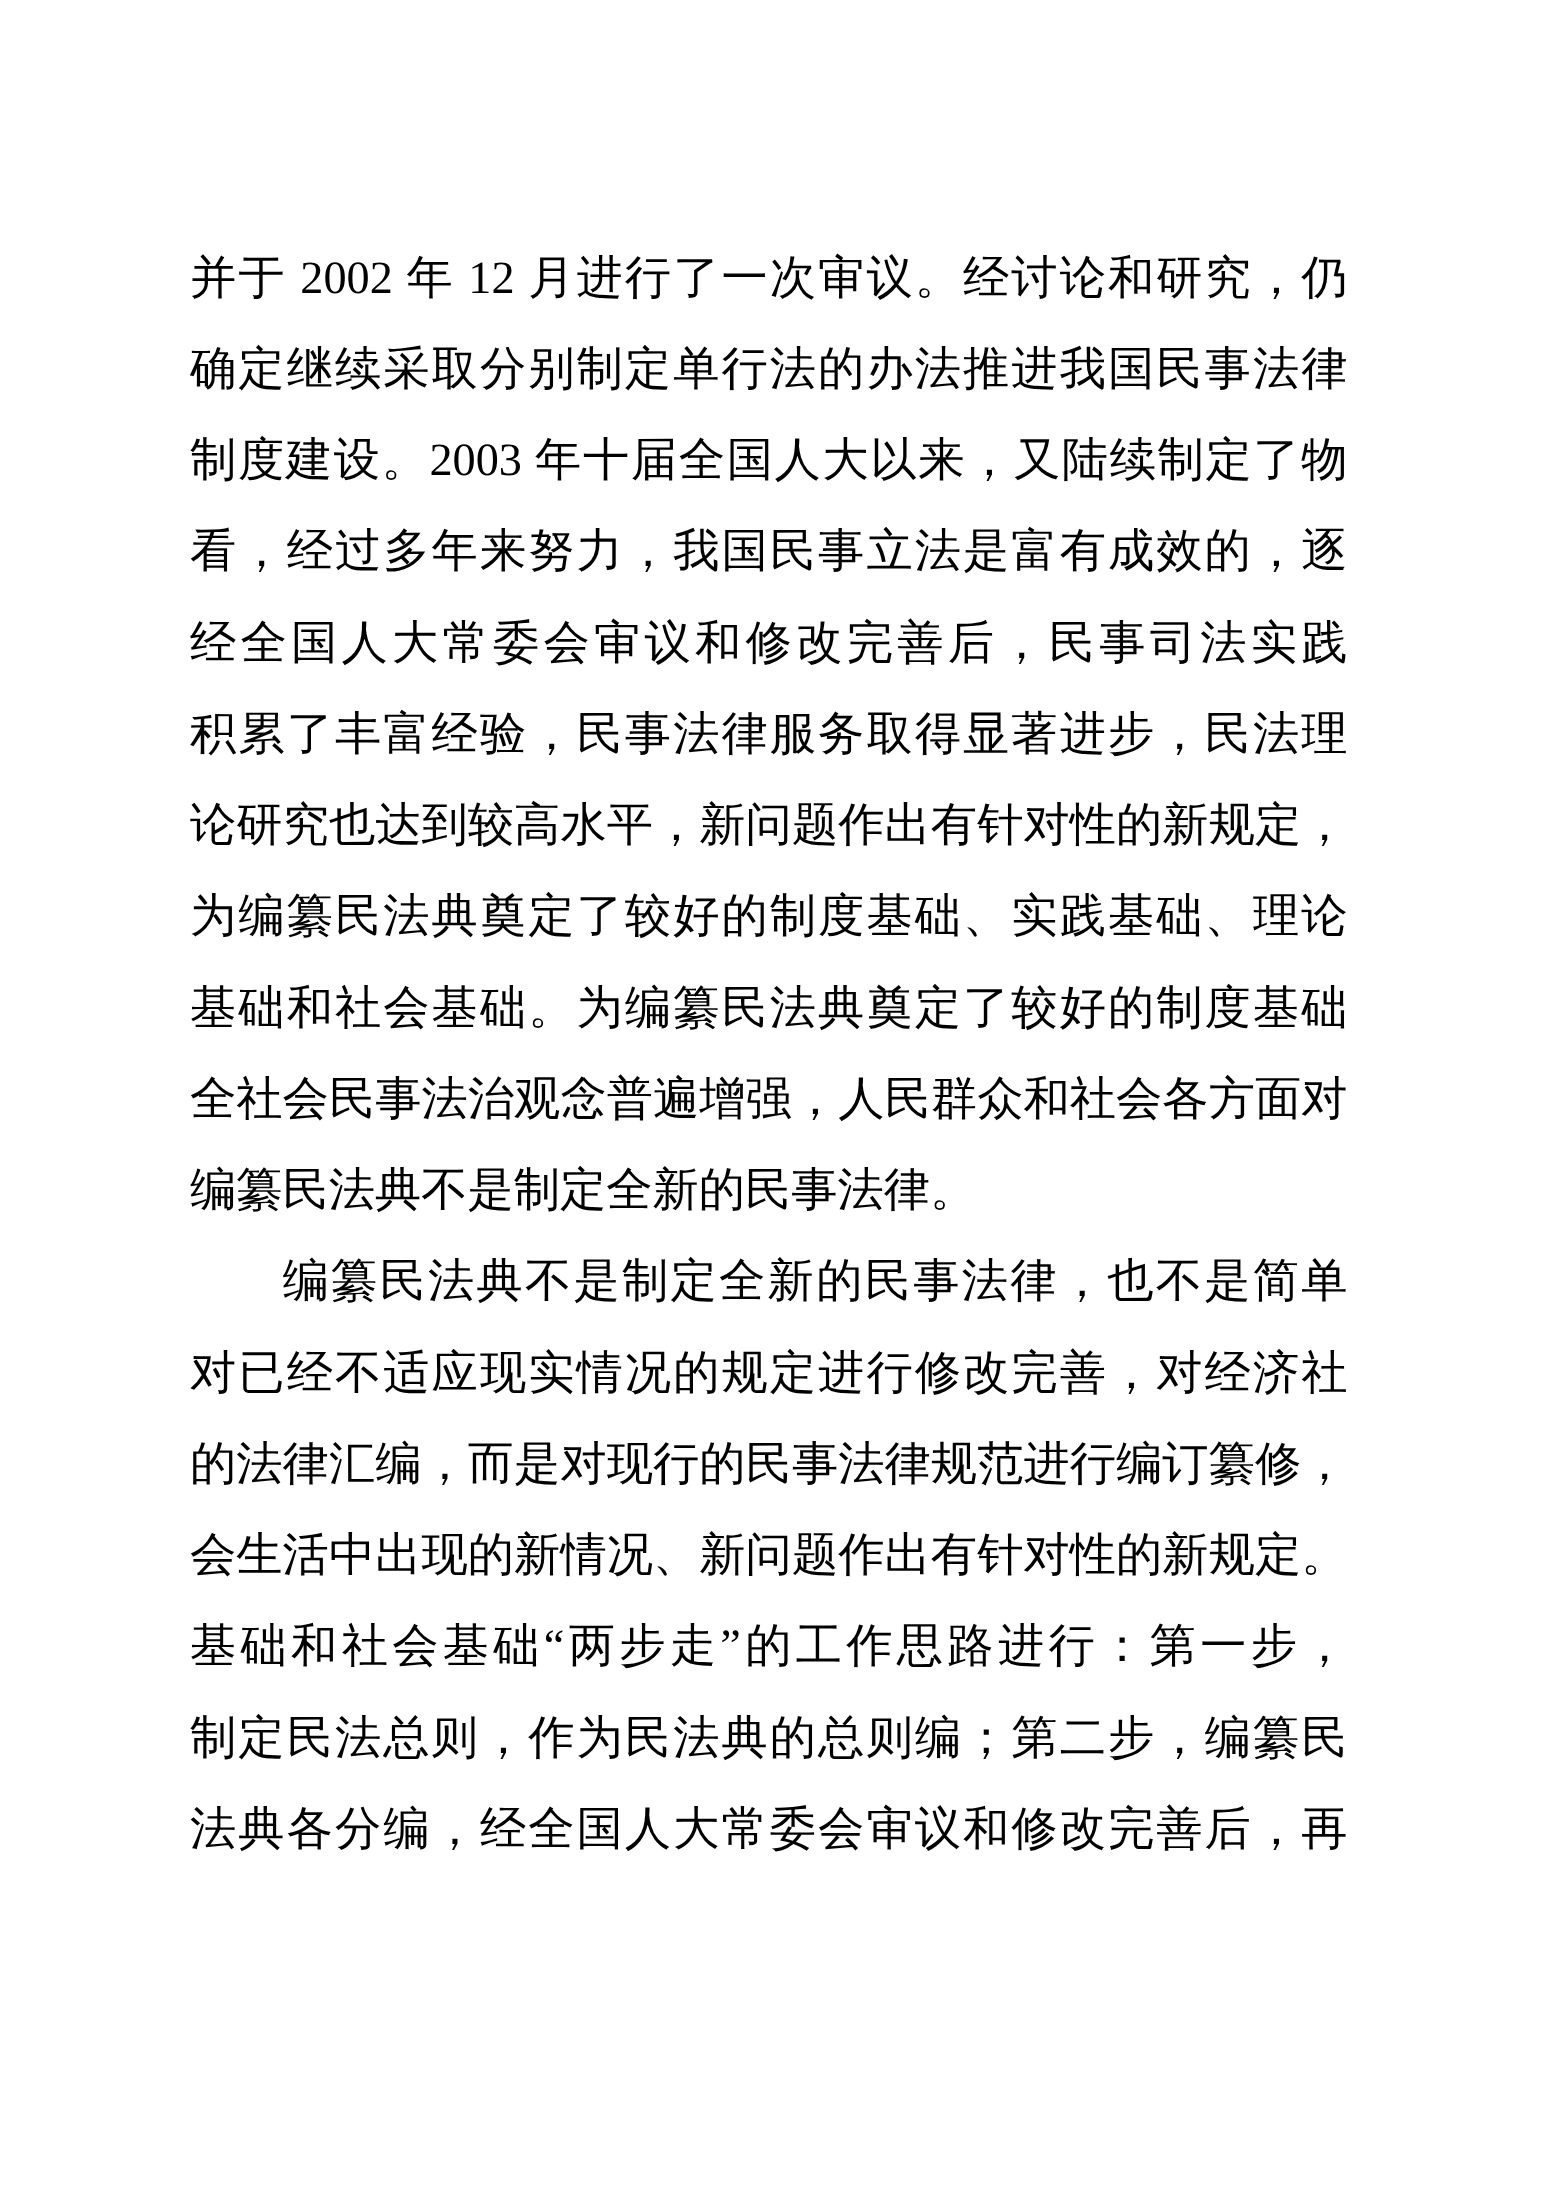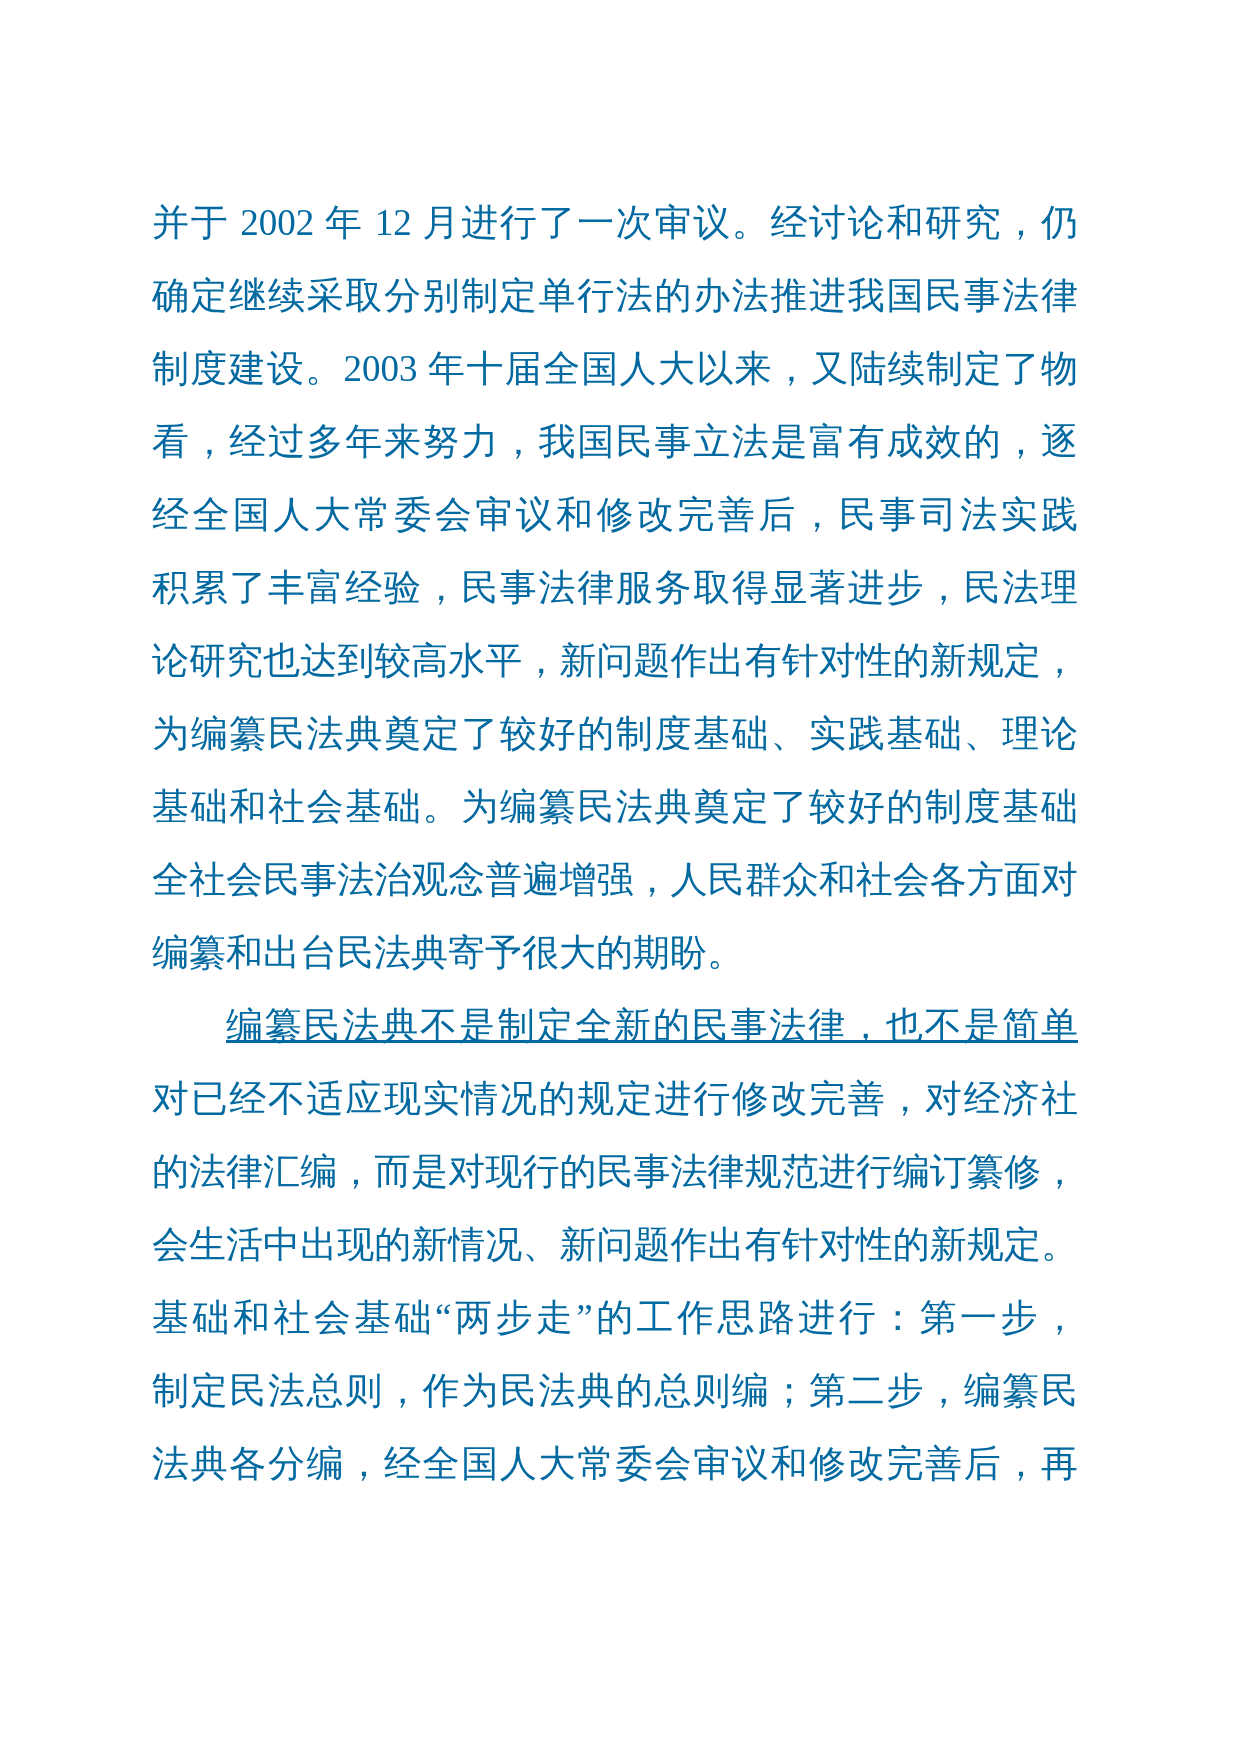--- a/index.html
+++ b/index.html
@@ -30,43 +30,42 @@
   }
   .line {
     height: 73px;
     line-height: 73px;
     text-align: justify;
     text-align-last: justify;
     text-justify: inter-character;
   }
   .line.indent {
     text-indent: 2em;
-    text-decoration: underline;
   }
   .line.para-end {
     text-align: left;
     text-align-last: left;
   }
 </style>
 </head>
 <body style="background: rgb(255, 255, 255);">
 
 <div class="page">
-  <div class="text-block" style="color: #0369a1;">
+  <div class="text-block" style="color: #000000;">
       <div class="line">并于 2002 年 12 月进行了一次审议。经讨论和研究，仍</div>
       <div class="line">确定继续采取分别制定单行法的办法推进我国民事法律</div>
       <div class="line">制度建设。2003 年十届全国人大以来，又陆续制定了物</div>
       <div class="line">看，经过多年来努力，我国民事立法是富有成效的，逐</div>
       <div class="line">经全国人大常委会审议和修改完善后，民事司法实践</div>
       <div class="line">积累了丰富经验，民事法律服务取得显著进步，民法理</div>
       <div class="line">论研究也达到较高水平，新问题作出有针对性的新规定，</div>
       <div class="line">为编纂民法典奠定了较好的制度基础、实践基础、理论</div>
       <div class="line">基础和社会基础。为编纂民法典奠定了较好的制度基础</div>
       <div class="line">全社会民事法治观念普遍增强，人民群众和社会各方面对</div>
-      <div class="line para-end">编纂和出台民法典寄予很大的期盼。</div>
+      <div class="line para-end">编纂民法典不是制定全新的民事法律。</div>
       <div class="line indent">编纂民法典不是制定全新的民事法律，也不是简单</div>
       <div class="line">对已经不适应现实情况的规定进行修改完善，对经济社</div>
       <div class="line">的法律汇编，而是对现行的民事法律规范进行编订纂修，</div>
       <div class="line">会生活中出现的新情况、新问题作出有针对性的新规定。</div>
       <div class="line">基础和社会基础“两步走”的工作思路进行：第一步，</div>
       <div class="line">制定民法总则，作为民法典的总则编；第二步，编纂民</div>
       <div class="line">法典各分编，经全国人大常委会审议和修改完善后，再</div>
     </div>
 </div>
 

